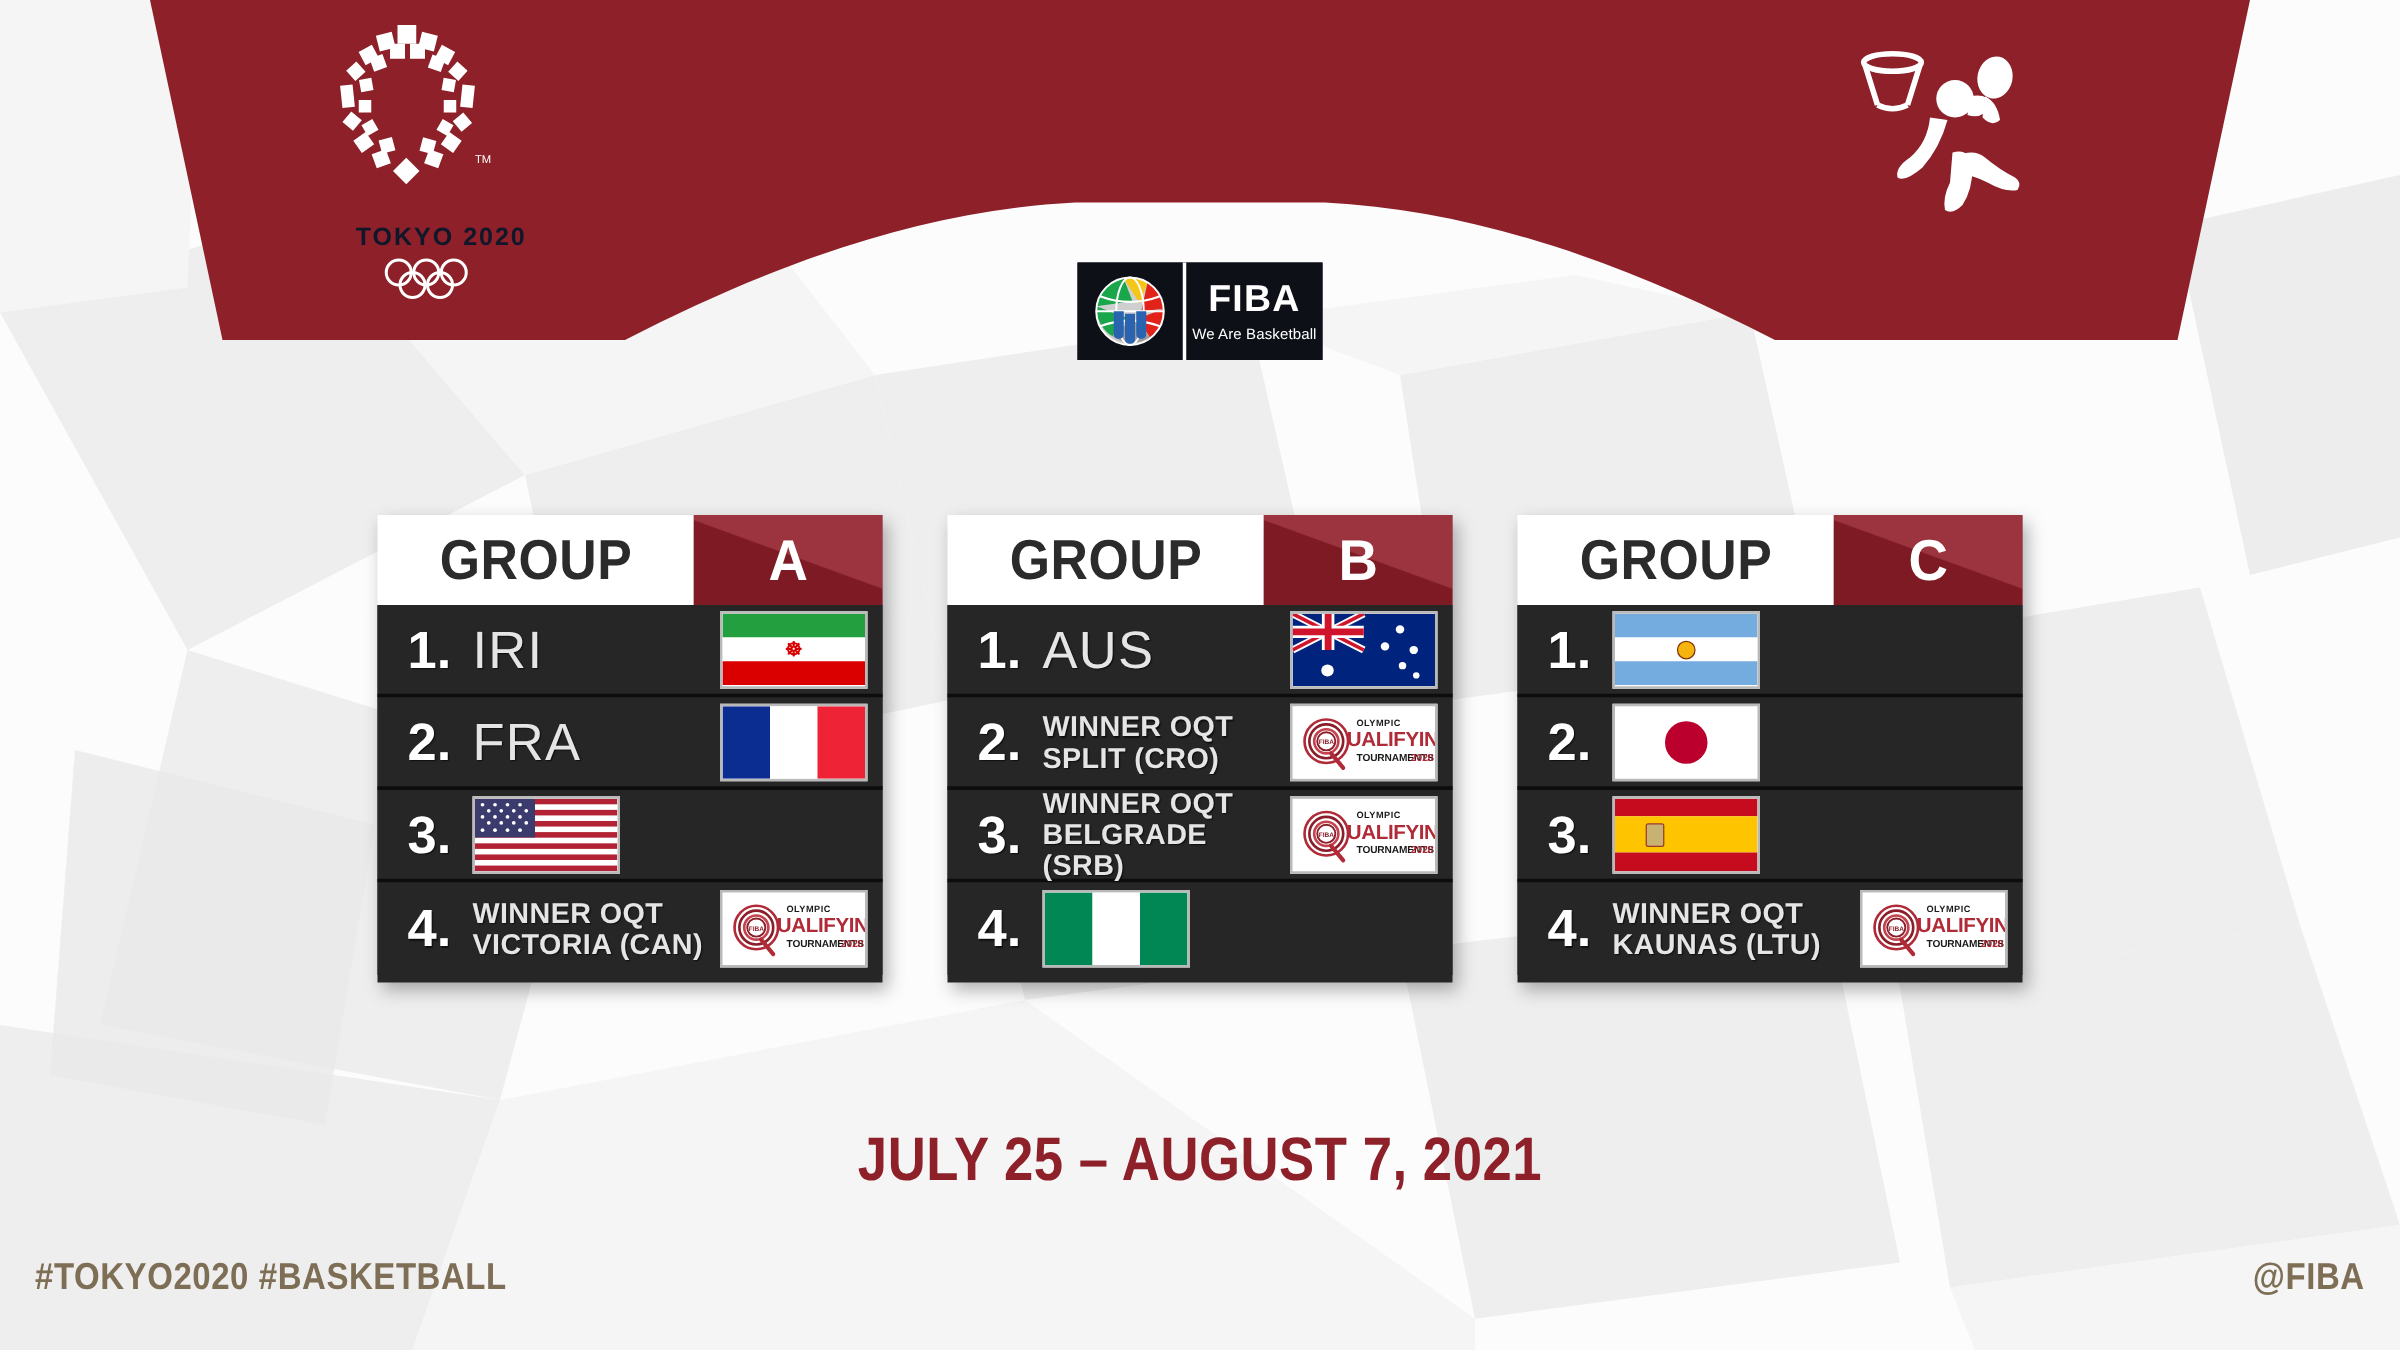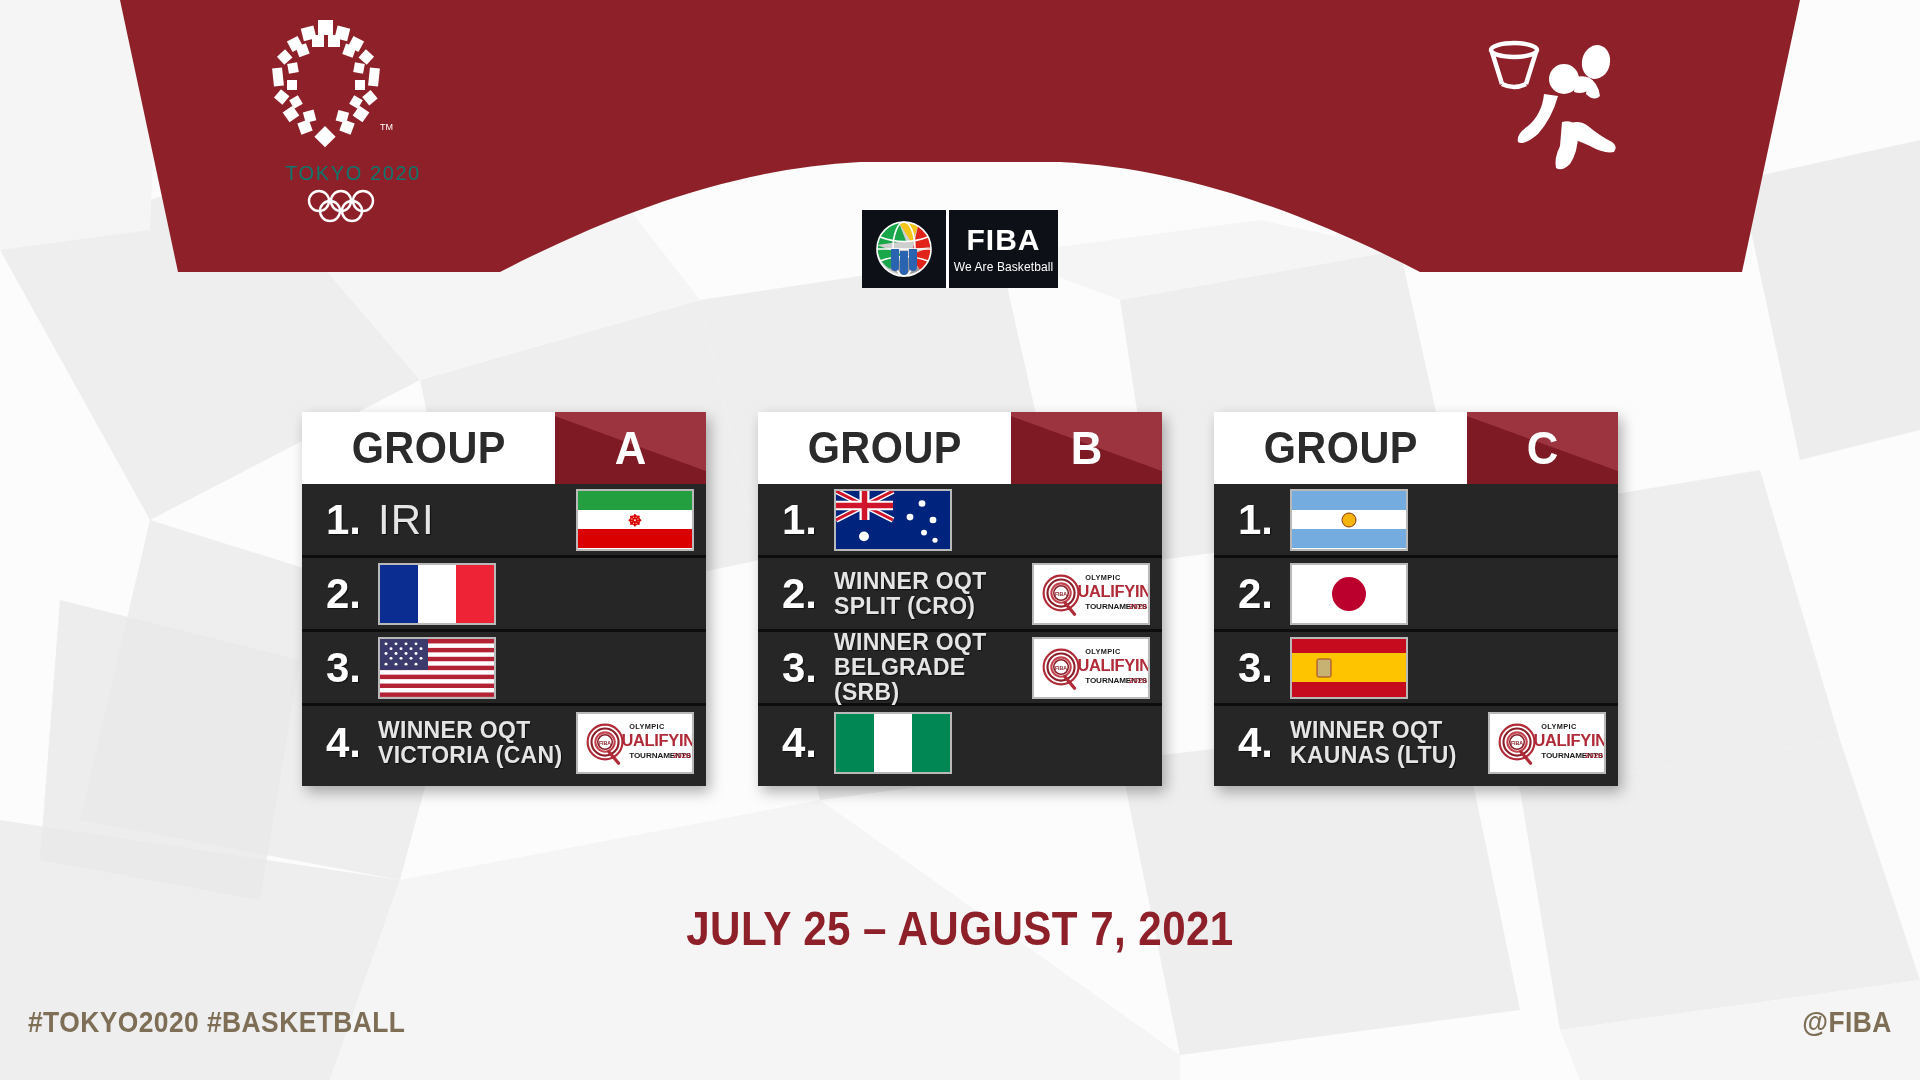--- a/index.html
+++ b/index.html
@@ -13,22 +13,22 @@
   
   #bg { position:absolute; inset:0; z-index:0; background:#fbfbfb; }
 
   
   #banner { position:absolute; left:0; top:0; width:1920px; height:272px; z-index:2; }
 
   
   .tokyo-wrap { position:absolute; left:258px; top:18px; width:190px; height:200px; z-index:4; }
   .tokyo-emblem { position:relative; width:136px; height:136px; margin:0 auto; }
   .tokyo-word {
-    text-align:center; color:#0f766e; font-size:20px; letter-spacing:1.6px;
-    font-weight:400; margin-top:4px; font-family:"Liberation Sans", sans-serif;
+    text-align:center; color:#0f172a; font-size:20px; letter-spacing:1.6px;
+    font-weight:700; margin-top:20px; font-family:"Liberation Sans", sans-serif;
   }
   .rings { display:block; margin:4px auto 0; }
 
   
   .picto { position:absolute; left:1478px; top:22px; width:160px; height:150px; z-index:4; }
 
   
   #title-block { position:absolute; left:0; top:36px; width:1920px; text-align:center; z-index:5; }
   .title-line {
     color:#8e2029;
@@ -287,20 +287,21 @@
         <div class="team">IRI</div>
         <div class="flag">
           <div class="fl-h" style="top:0;height:33.3%;background:#239f40"></div>
           <div class="fl-h" style="top:33.3%;height:33.4%;background:#fff"></div>
           <div class="fl-h" style="top:66.7%;height:33.3%;background:#da0000"></div>
           <div style="position:absolute;left:50%;top:50%;transform:translate(-50%,-50%);color:#da0000;font-size:16px;font-weight:700">☸</div>
         </div>
       </div>
       <div class="row">
         <div class="rank">2.</div>
+        <div class="team">FRA</div>
         <div class="flag">
           <div class="fl-v" style="left:0;width:33.3%;background:#0b2d91"></div>
           <div class="fl-v" style="left:33.3%;width:33.4%;background:#fff"></div>
           <div class="fl-v" style="left:66.7%;width:33.3%;background:#ee2436"></div>
         </div>
       </div>
       <div class="row">
         <div class="rank">3.</div>
         <div class="flag">
           <svg width="100%" height="100%" viewBox="0 0 114 60" preserveAspectRatio="none">
@@ -374,20 +375,21 @@
       <div class="head-label">
         <span>GROUP</span>
       </div>
       <div class="head-letter">
         <span>B</span>
       </div>
     </div>
     <div class="card-body">
       <div class="row">
         <div class="rank">1.</div>
+        <div class="team">AUS</div>
         <div class="flag">
           <svg width="100%" height="100%" viewBox="0 0 114 60" preserveAspectRatio="none">
             <rect width="114" height="60" fill="#00247d"></rect>
             <g transform="scale(0.5)">
               <rect width="114" height="60" fill="#00247d"></rect>
               <path d="M0,0 L114,60 M114,0 L0,60" stroke="#fff" stroke-width="12"></path>
               <path d="M0,0 L114,60 M114,0 L0,60" stroke="#cf142b" stroke-width="6"></path>
               <path d="M57,0 V60 M0,30 H114" stroke="#fff" stroke-width="20"></path>
               <path d="M57,0 V60 M0,30 H114" stroke="#cf142b" stroke-width="11"></path>
             </g>

